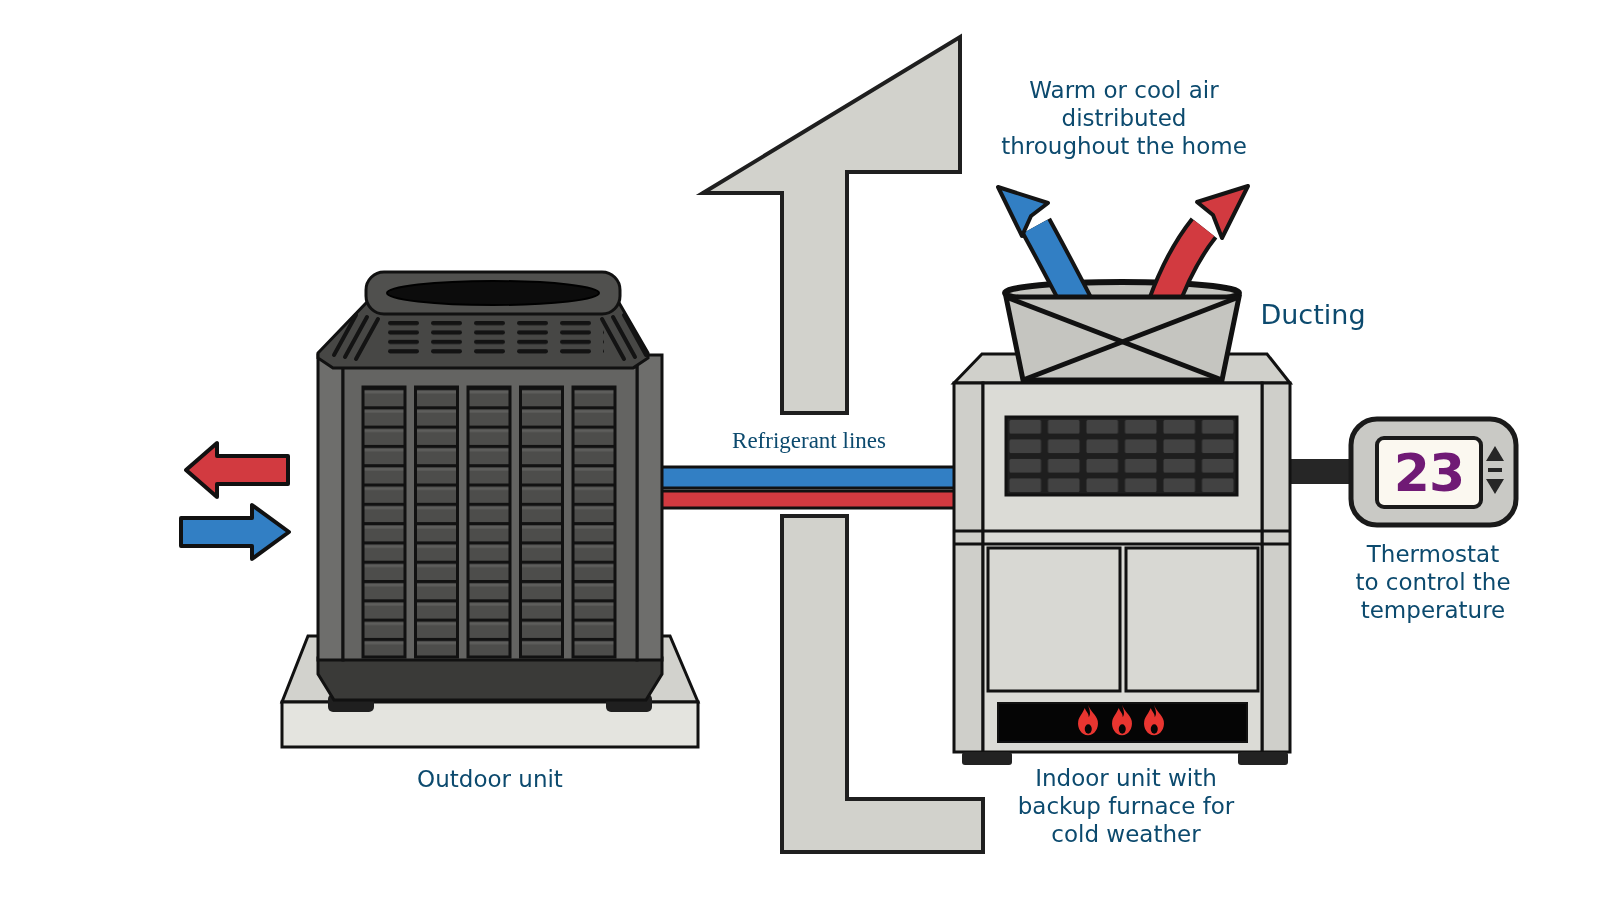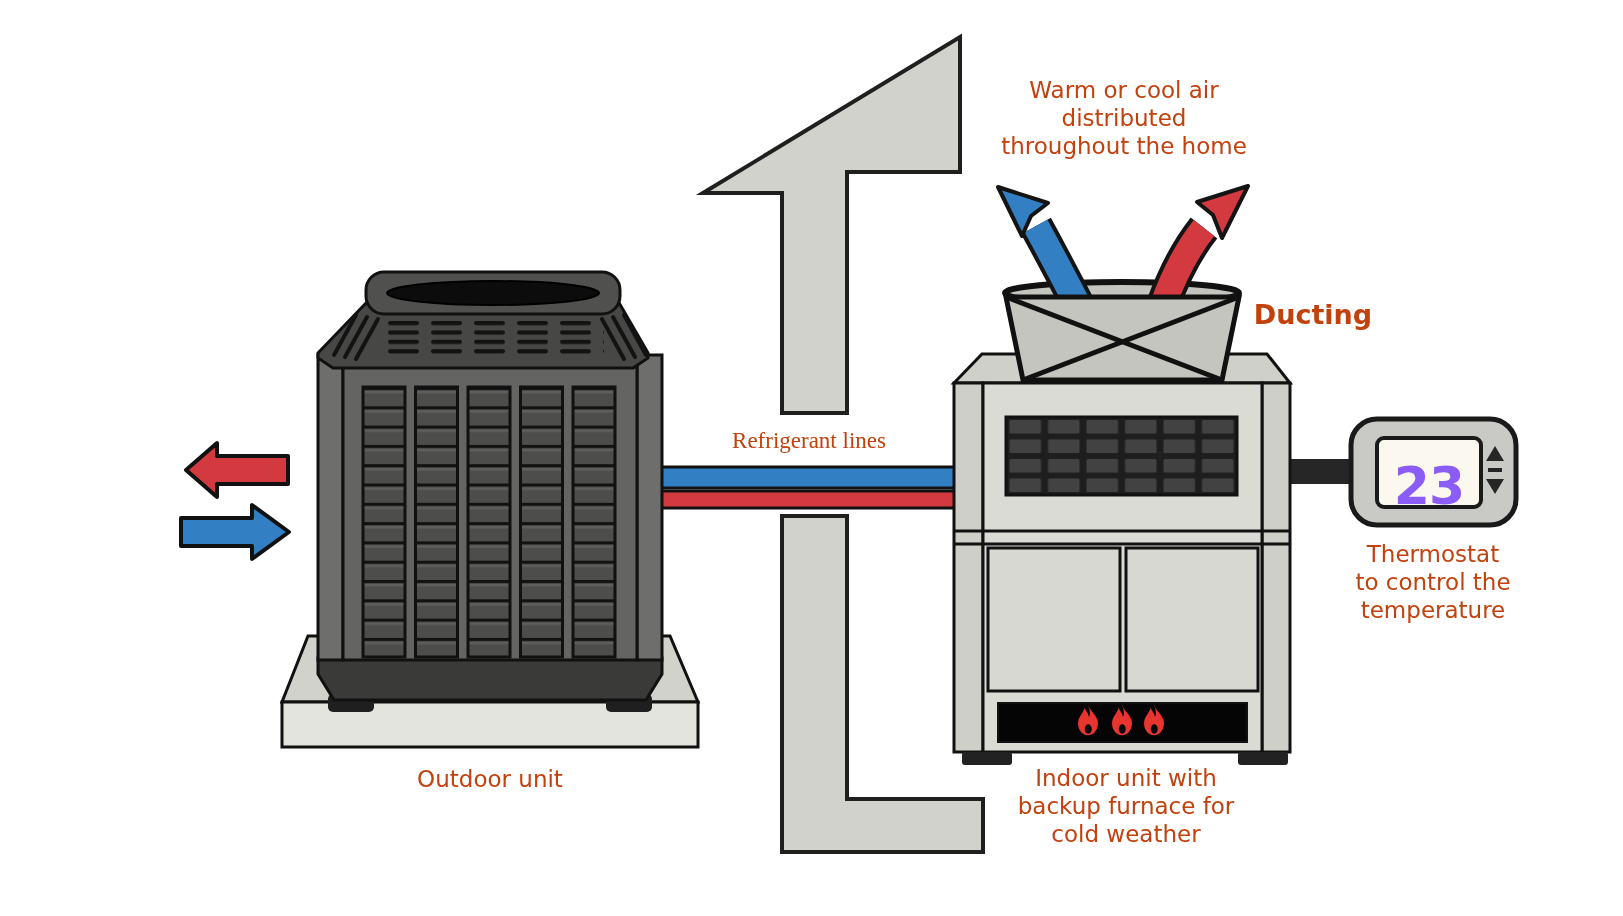--- a/index.html
+++ b/index.html
@@ -1,23 +1,23 @@
 <!DOCTYPE html>
 <html><head>
 <meta charset="utf-8">
 <style>
   html,body{margin:0;padding:0;background:#ffffff;}
   #stage{position:relative;width:1623px;height:916px;background:#ffffff;overflow:hidden;
          font-family:"DejaVu Sans","Liberation Sans",sans-serif;}
   #art{position:absolute;left:0;top:0;}
   .lbl{position:absolute;transform:translateX(-50%);text-align:center;white-space:pre-line;
-       color:#c2410c;font-size:23px;line-height:28px;}
+       color:#0c4a6e;font-size:23px;line-height:28px;}
   .lbl.big{font-size:27px;line-height:30px;}
   #thermo-value{position:absolute;left:1429px;top:473px;transform:translate(-50%,-50%);
-       font-size:52px;font-weight:bold;color:#8b5cf6;letter-spacing:-1px;margin-top:13px;}
+       font-size:52px;font-weight:bold;color:#701a75;letter-spacing:-1px;}
 </style>
 </head>
 <body>
 
 <div id="stage">
 
 <svg id="art" width="1623" height="916" viewBox="0 0 1623 916">
   <defs>
 
     <pattern id="vslat" x="363" y="387" width="42" height="19.3" patternUnits="userSpaceOnUse">
@@ -134,21 +134,21 @@
     <line x1="1488" y1="470" x2="1502" y2="470" stroke="#262626" stroke-width="4"></line>
     <polygon points="1486,479 1504,479 1495,494" fill="#262626"></polygon>
   </g>
 </svg>
 
 <div class="lbl" style="left:490px;top:765px;">Outdoor unit</div>
 <div class="lbl" style="left:809px;top:427px;font-family:Liberation Serif, serif;">Refrigerant lines</div>
 <div class="lbl" style="left:1124px;top:76px;">Warm or cool air
 distributed
 throughout the home</div>
-<div class="lbl big" style="left:1313px;top:300px;font-weight:bold;">Ducting</div>
+<div class="lbl big" style="left:1313px;top:300px;">Ducting</div>
 <div class="lbl" style="left:1433px;top:540px;">Thermostat
 to control the
 temperature</div>
 <div class="lbl" style="left:1126px;top:764px;">Indoor unit with
 backup furnace for
 cold weather</div>
 <div id="thermo-value">23</div>
 
 </div>
 

